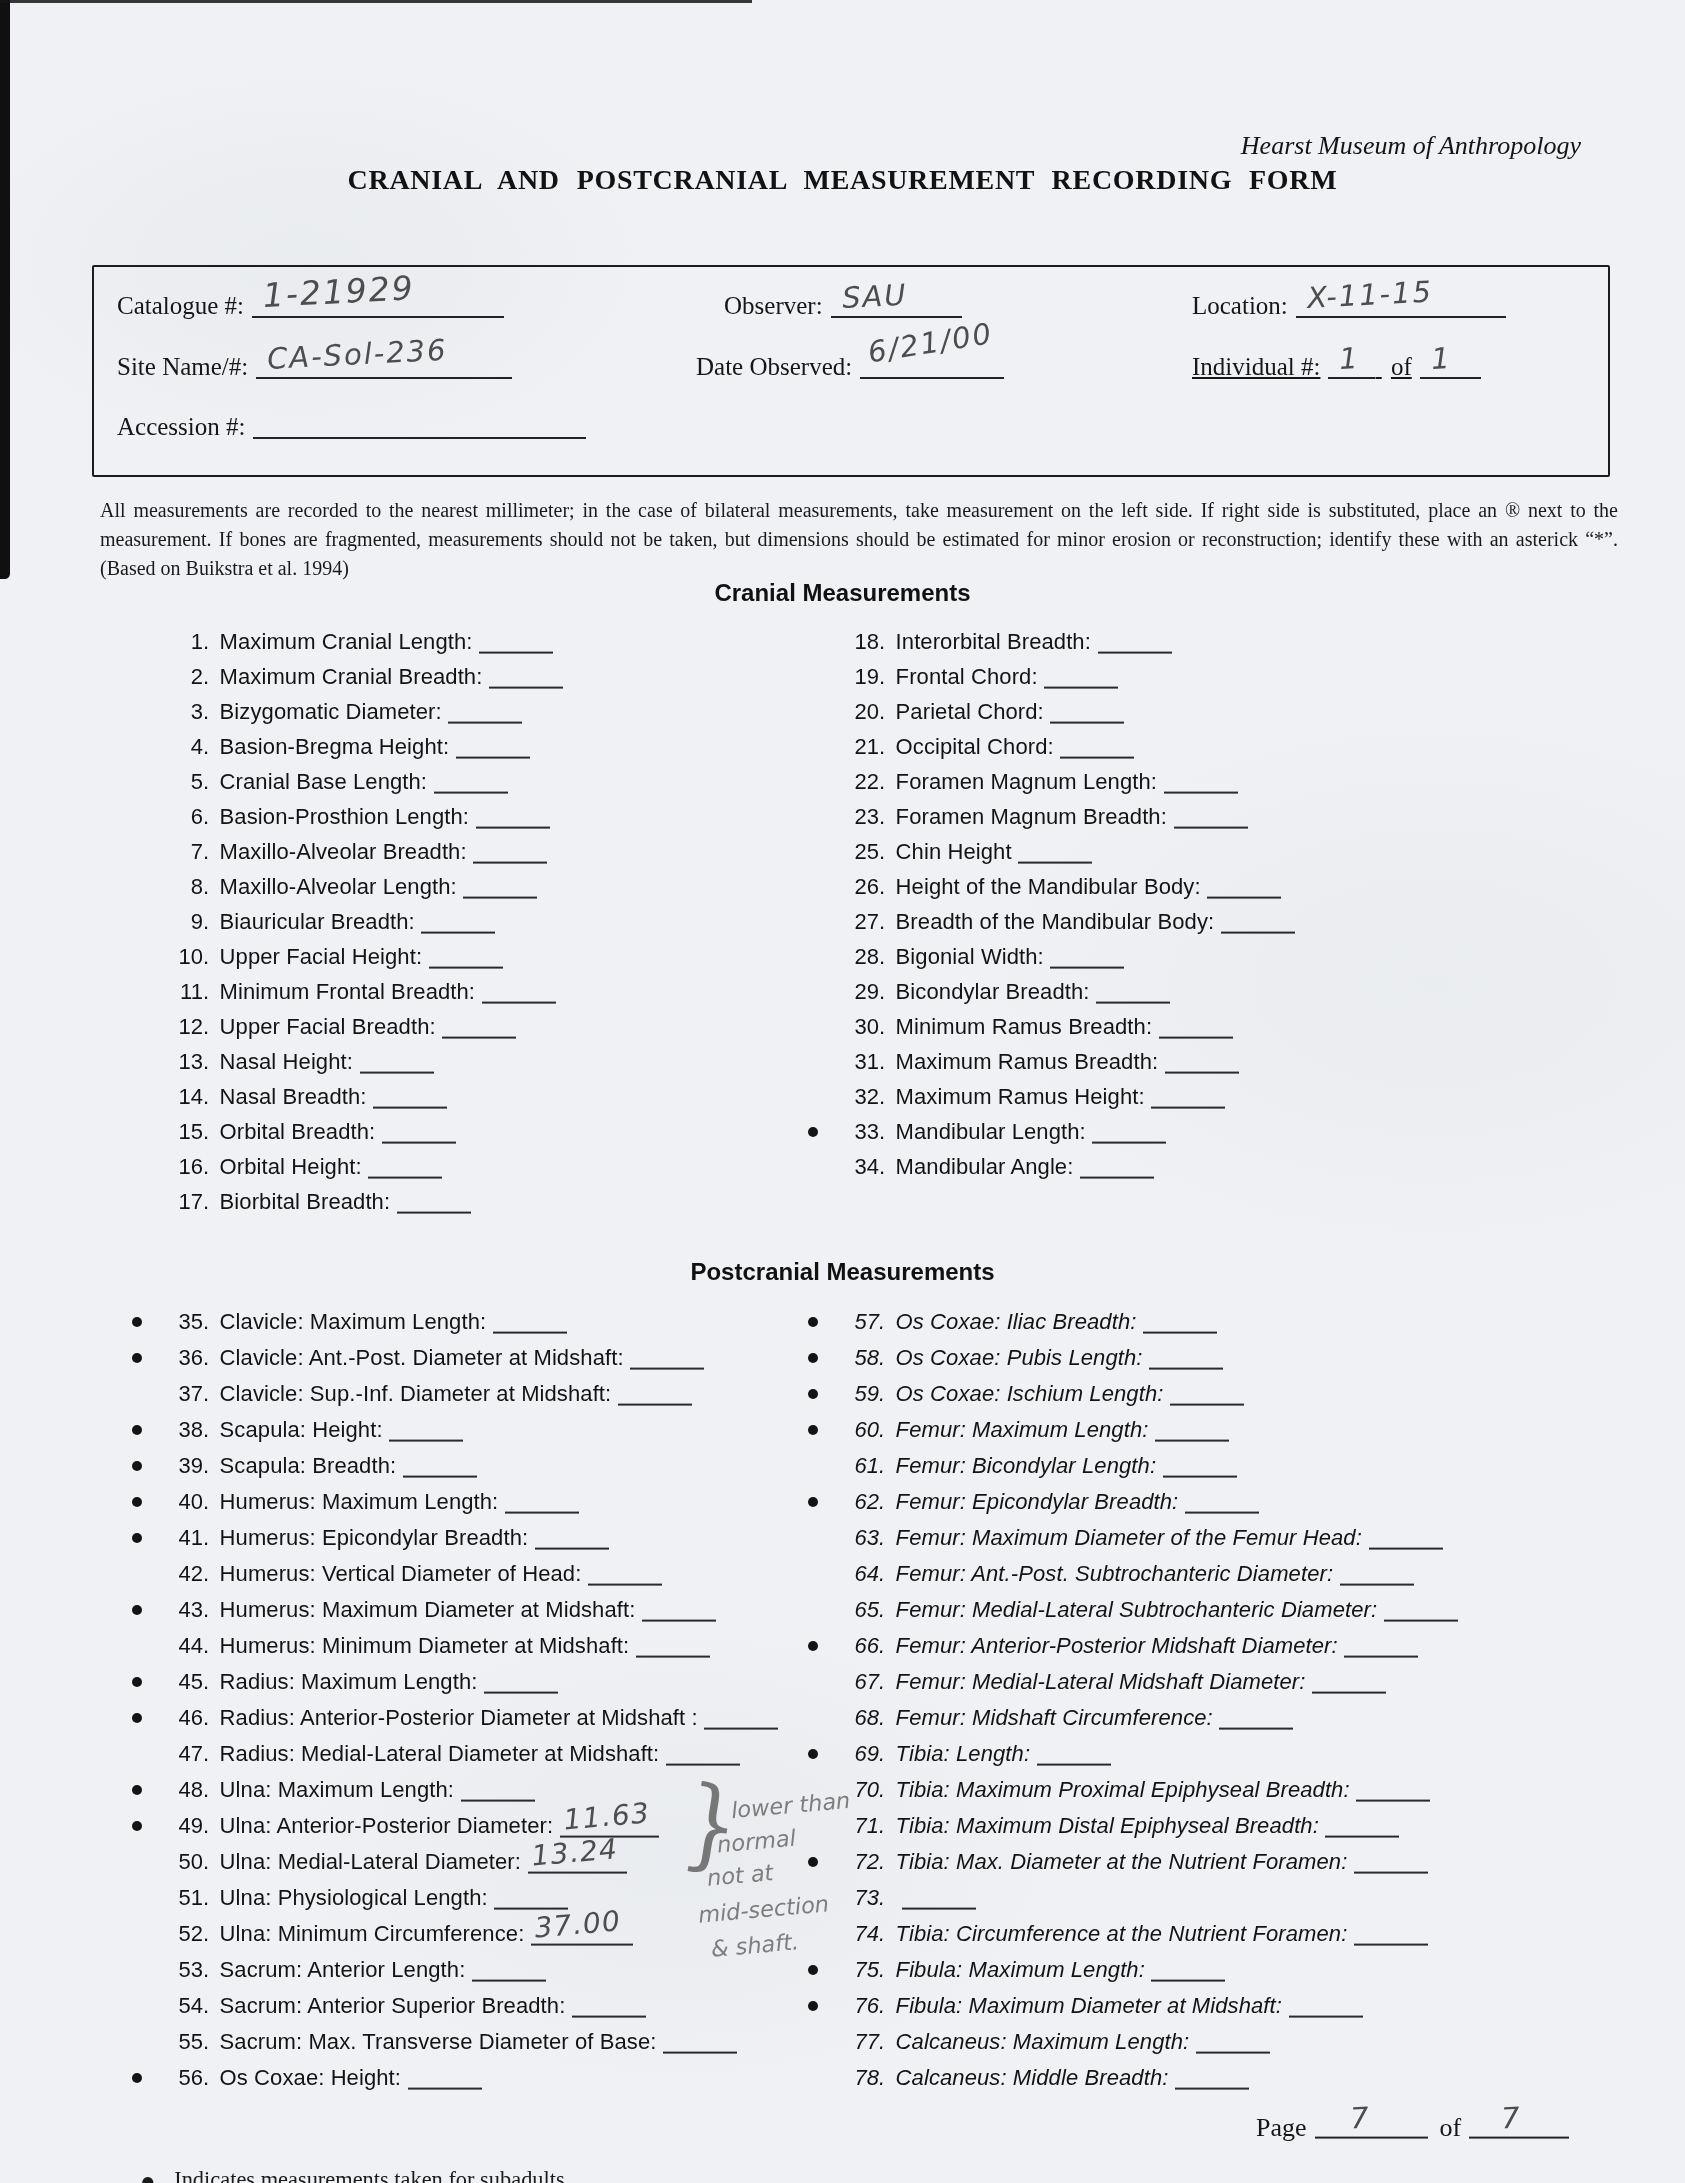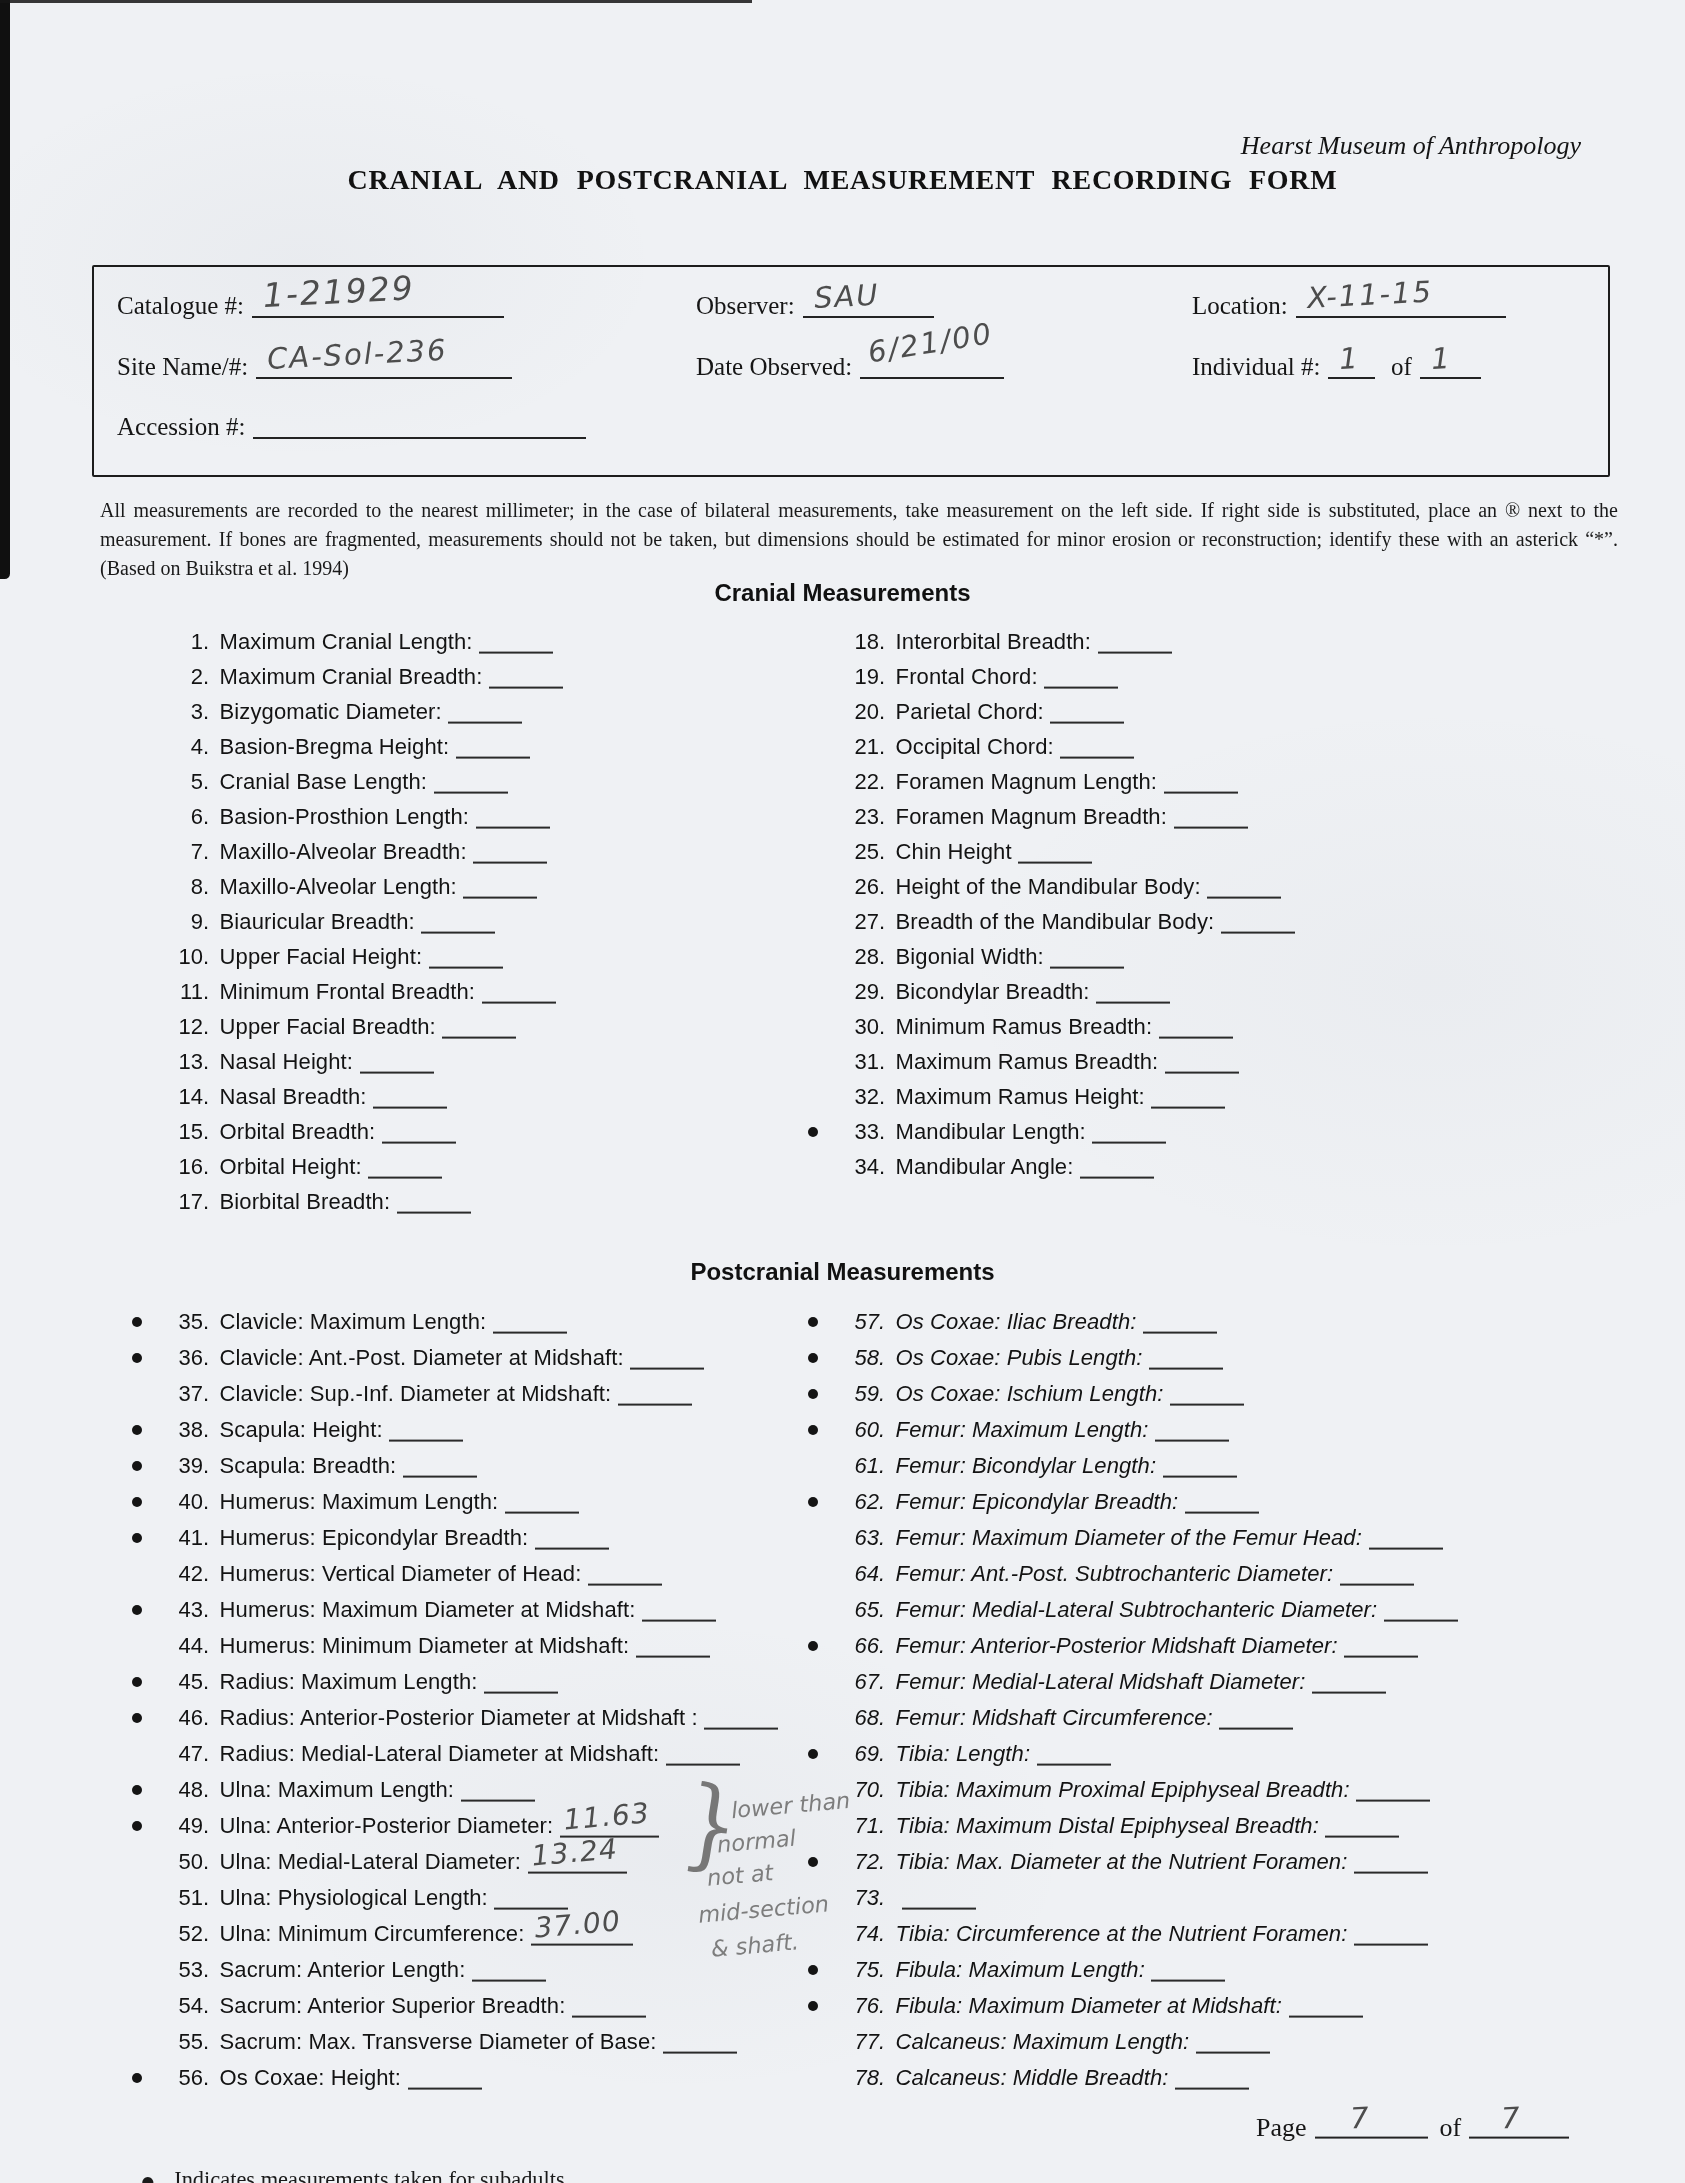--- a/index.html
+++ b/index.html
@@ -76,33 +76,33 @@
 <div id="scan-bar-left" class="abs"></div>
 <div id="scan-bar-top" class="abs"></div>
 
 <div id="org-name" class="abs">Hearst Museum of Anthropology</div>
 <div id="form-title" class="abs">CRANIAL AND POSTCRANIAL MEASUREMENT RECORDING FORM</div>
 
 <div id="header-box" class="abs">
   <div class="fld" style="left:23px;top:25px;">
     <span>Catalogue #:</span><span class="hline" style="width:252px;"><span class="hw entry">1-21929</span></span>
   </div>
-  <div class="fld" style="left:602px;top:25px;">
+  <div class="fld" style="left:630px;top:25px;">
     <span>Observer:</span><span class="hline" style="width:131px;"><span class="hw entry small">SAU</span></span>
   </div>
   <div class="fld" style="left:1098px;top:25px;">
     <span>Location:</span><span class="hline" style="width:210px;"><span class="hw entry small">X-11-15</span></span>
   </div>
   <div class="fld" style="left:23px;top:86px;">
     <span>Site Name/#:</span><span class="hline" style="width:256px;"><span class="hw entry small">CA-Sol-236</span></span>
   </div>
   <div class="fld" style="left:602px;top:86px;">
     <span>Date Observed:</span><span class="hline" style="width:144px;"><span class="hw entry small date">6/21/00</span></span>
   </div>
-  <div class="fld" style="left:1098px;top:86px;">
+  <div class="fld" style="left:1098px;top:86px;text-decoration:underline;">
     <span>Individual #:</span><span class="hline" style="width:47px;"><span class="hw entry small">1</span></span>
     <span style="margin-left:9.2px;">of</span><span class="hline" style="width:61px;"><span class="hw entry small">1</span></span>
   </div>
   <div class="fld" style="left:23px;top:146px;">
     <span>Accession #:</span><span class="hline" style="width:333px;"><span class="hw entry small"></span></span>
   </div>
 </div>
 
 <div id="instructions" class="abs">All measurements are recorded to the nearest millimeter; in the case of bilateral measurements, take measurement on the left side.  If right side is substituted, place an ® next to the measurement.  If bones are fragmented, measurements should not be taken, but dimensions should be estimated for minor erosion or reconstruction; identify these with an asterick “*”.  (Based on Buikstra et al. 1994)</div>
 

